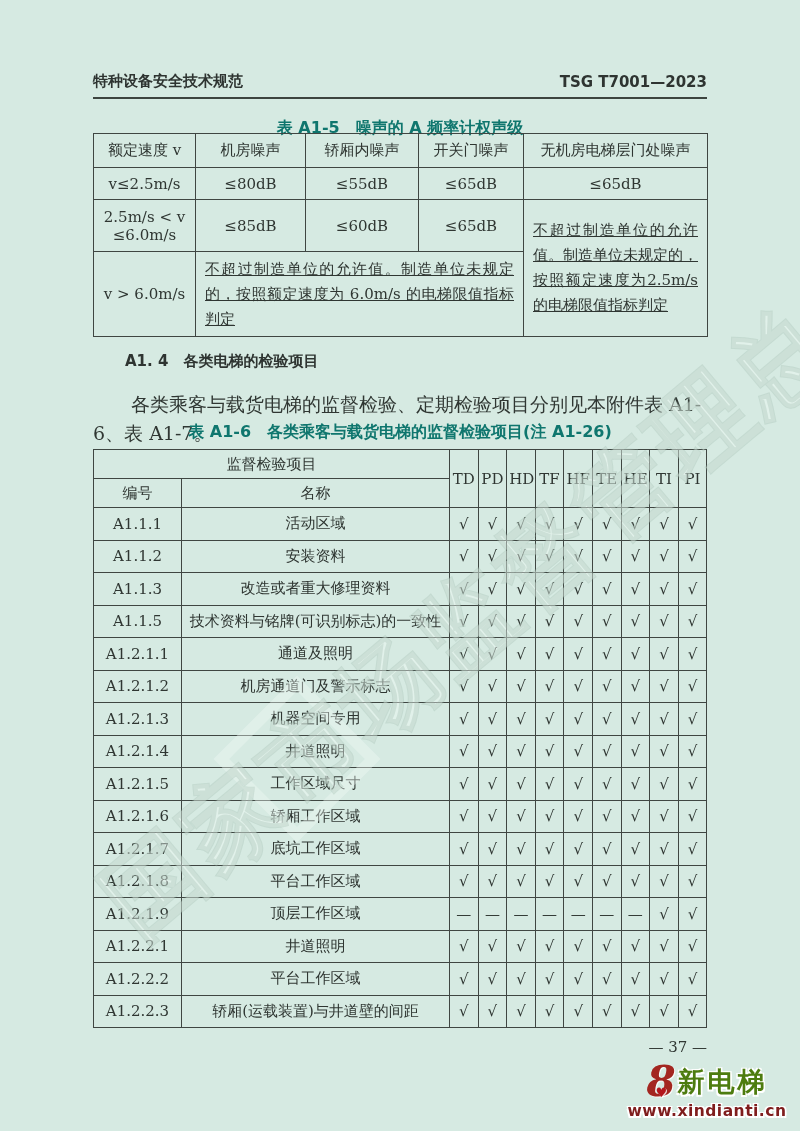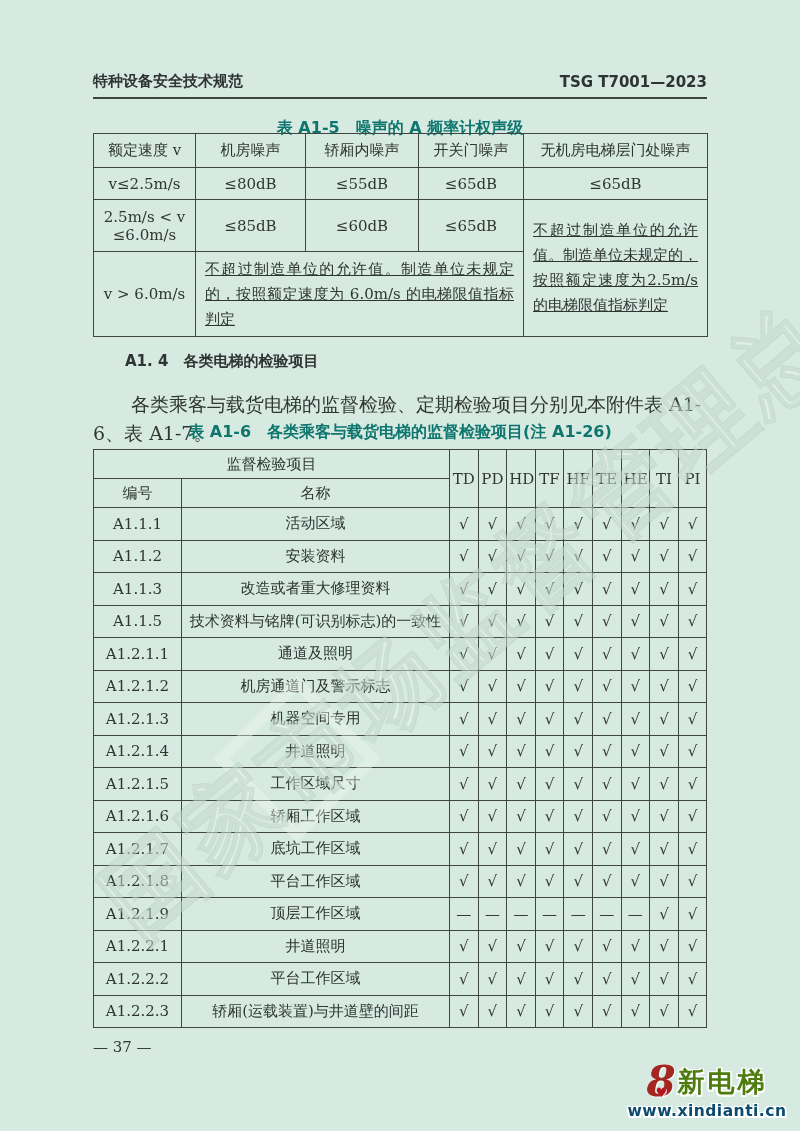--- a/index.html
+++ b/index.html
@@ -64,21 +64,21 @@
   #inspection-table th { font-size:15px; }
   #inspection-table .hrow1 th { height:26px; }
   #inspection-table .hrow2 th { height:26px; }
   #inspection-table td { height:29.5px; }
   #inspection-table td.name { font-size:15px; }
   #inspection-table td.mark { font-size:15px; padding:0; }
 
   
   #page-number {
     position:absolute; left:93px; top:1038px; width:614px;
-    text-align:left; font-size:15px; color:#30373
+    text-align:right; font-size:15px; color:#30373
   }
   #logo {
     position:absolute; right:8px; top:1064px; width:170px;
     text-align:center; line-height:1;
   }
   .logo-row { display:flex; align-items:center; justify-content:center; }
   #logo-mark {
     color:#a32620; font-style:italic; font-weight:bold;
     font-size:42px; line-height:0.85; margin-right:2px;
     text-shadow:1px 1px 0 rgba(255,255,255,0.8);
@@ -87,21 +87,21 @@
   }
   #logo-heart { position:absolute; left:9px; bottom:2px; font-size:13px; color:#b3161c; font-style:normal; }
   #logo-name {
     font-family:"DejaVu Sans","Liberation Sans",sans-serif;
     font-weight:bold; font-size:27px; letter-spacing:3px; color:#4d7c0f;
     text-shadow:-1.5px -1.5px 0 #fff, 1.5px -1.5px 0 #fff, -1.5px 1.5px 0 #fff, 1.5px 1.5px 0 #fff;
   }
   #logo-url {
     margin-top:4px;
     font-family:"DejaVu Sans","Liberation Sans",sans-serif;
-    font-weight:bold; font-size:15.5px; color:#0c4a6e; letter-spacing:0.5px;
+    font-weight:bold; font-size:15.5px; color:#7f1d1d; letter-spacing:0.5px;
     text-shadow:-1.5px -1.5px 0 #fff, 1.5px -1.5px 0 #fff, -1.5px 1.5px 0 #fff, 1.5px 1.5px 0 #fff;
   }
 
   
   #watermark-layer { position:absolute; inset:0; pointer-events:none; z-index:5; }
   #watermark-text {
     position:absolute; left:118px; top:852px;
     transform:rotate(-40deg); transform-origin:0 50%;
     font-family:"DejaVu Sans","Liberation Sans",sans-serif;
     font-weight:bold; font-size:96px; letter-spacing:6px; white-space:nowrap;

